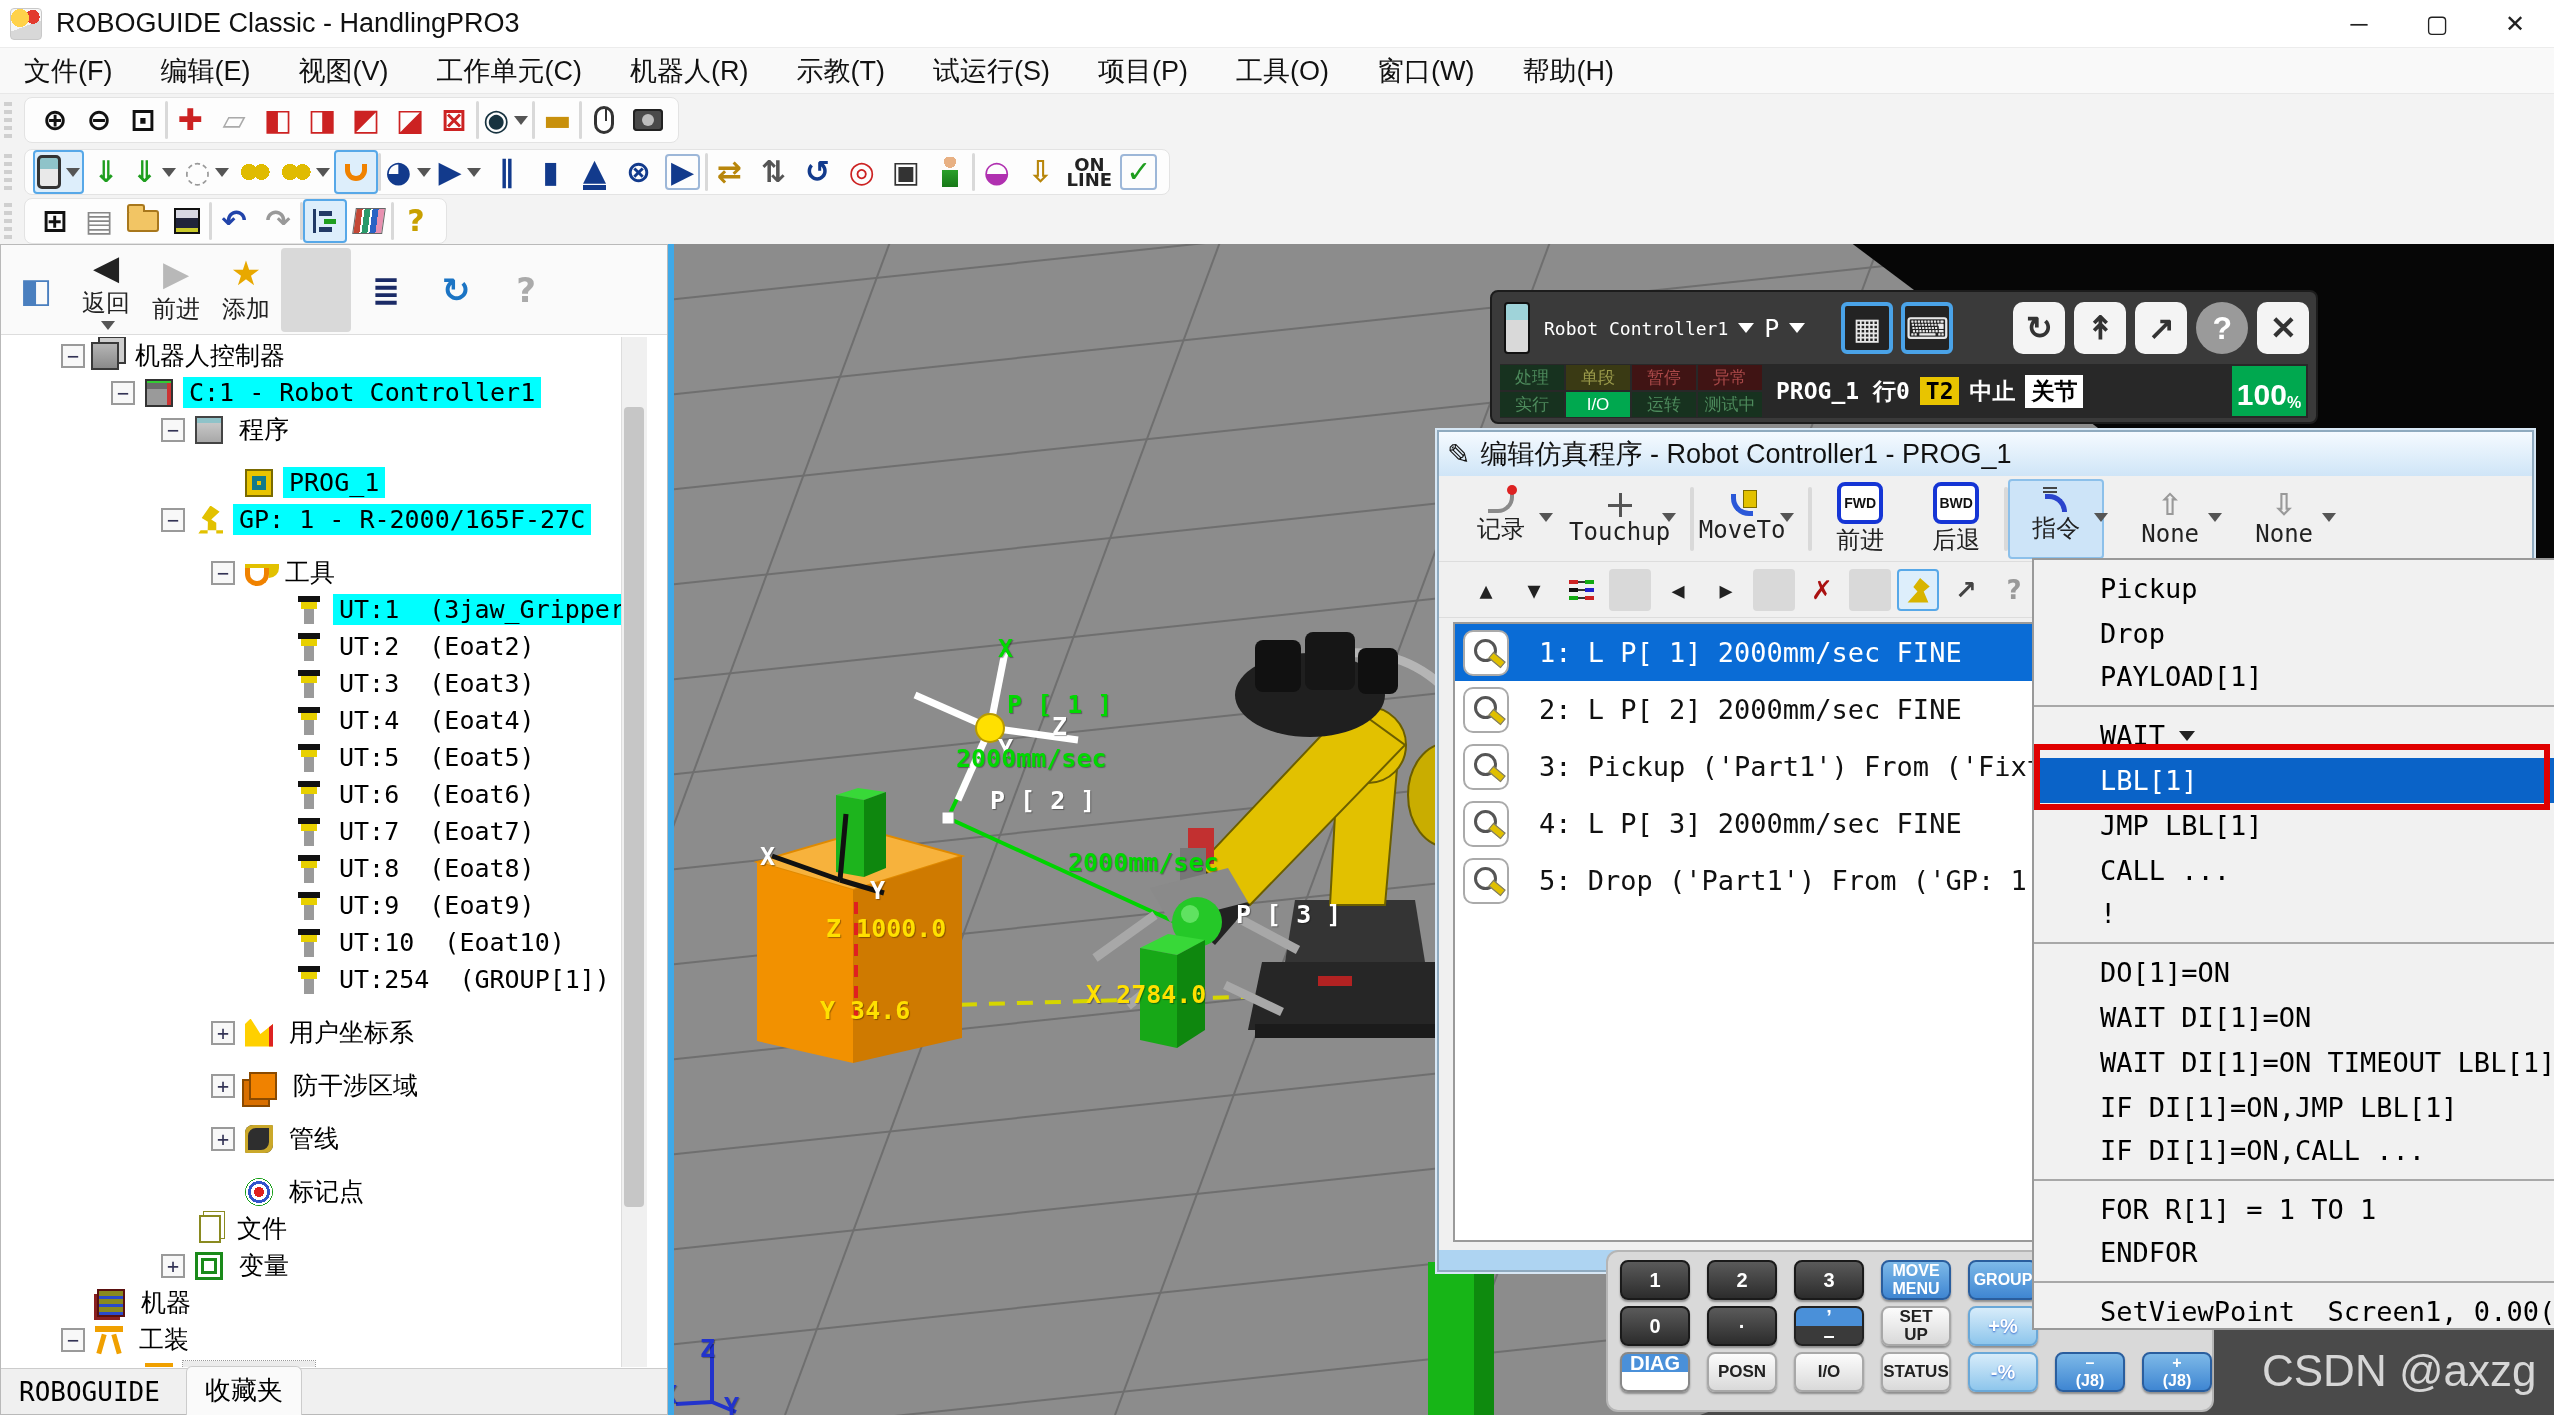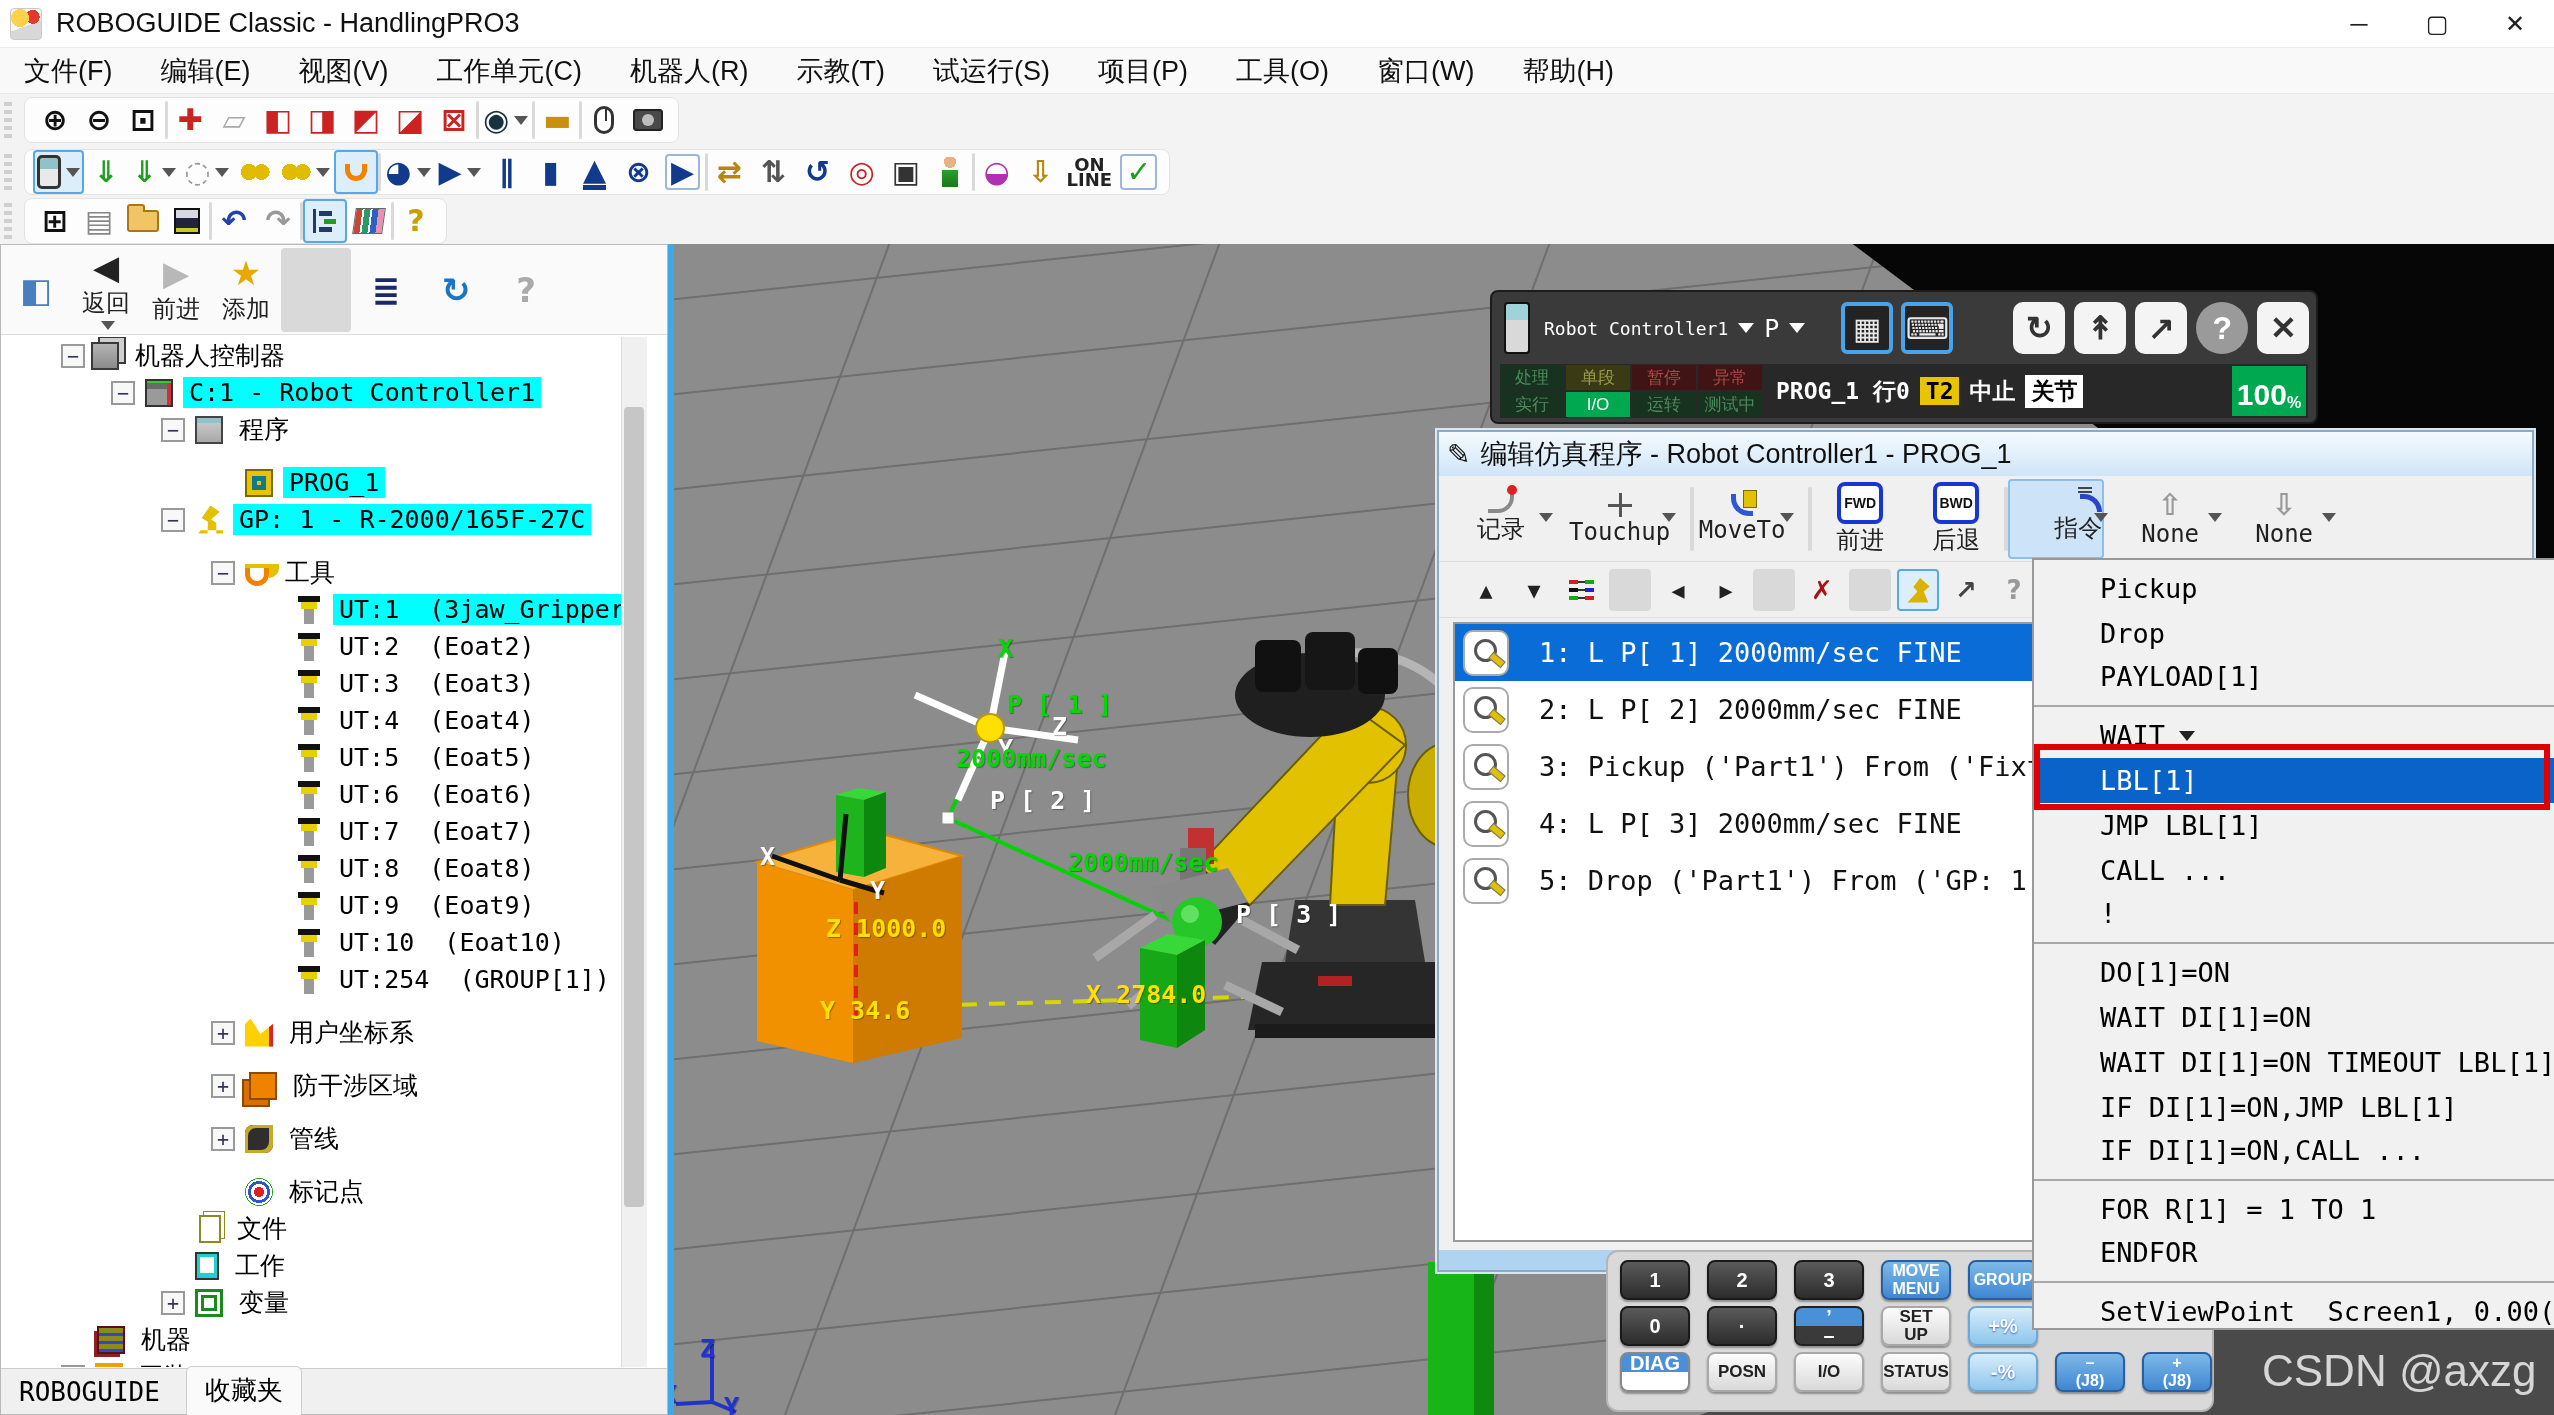--- a/index.html
+++ b/index.html
@@ -203,21 +203,21 @@
   
   #editor { position:absolute; left:1437px; top:430px; width:1097px; height:842px; background:#f0f0f0;
     border:2px solid #8faabf; z-index:30; box-shadow:0 0 0 2px #d7e7f5; }
   #editor-title { height:44px; background:linear-gradient(#f5faff,#cfe5f7); display:flex; align-items:center;
     font-size:27px; color:#111; }
   #editor-title .eico { font-size:28px; margin:0 10px 0 8px; }
   #editor-tb1 { height:86px; display:flex; align-items:center; border-bottom:1px solid #ddd; padding-left:14px; }
   .e1-btn { display:flex; flex-direction:column; align-items:center; justify-content:center; min-width:96px;
     height:80px; border:2px solid transparent; border-radius:4px; position:relative; }
   .e1-btn .tb-lbl { font-size:24px; font-family:"DejaVu Sans Mono", monospace; }
-  .e1-btn.hl { background:#cde4f8; border-color:#8cc0ea;align-items:flex-end; }
+  .e1-btn.hl { background:#cde4f8; border-color:#8cc0ea; }
   .e1-btn.is-sep { min-width:3px; width:3px; height:64px; background:#d9d9d9; }
   .e1-btn .tb-caret { position:absolute; right:-6px; top:32px; }
   .e1-btn.has-dd { margin-right:18px; }
   .ebox { width:46px; height:42px; background:#fff; border:4px solid #1535d5; border-radius:8px;
     display:flex; align-items:center; justify-content:center; font-size:14px; font-weight:bold; color:#111; }
   #editor-tb2 { height:56px; display:flex; align-items:center; gap:6px; padding-left:26px; border-bottom:1px solid #ddd; }
   #editor-tb2 .tb-btn { min-width:42px; height:42px; }
   #editor-tb2 .tb-ico { font-size:26px; }
   #prog-list { position:absolute; left:14px; top:190px; right:10px; bottom:28px; background:#fff;
     border:2px solid #9a9a9a; overflow:hidden; }
@@ -775,25 +775,20 @@
           <span class="ti" data-ico="target"></span>
           <span class="tlabel">标记点</span>
         </div>
 
         <div class="tree-row" data-lv="2">
           <span class="exp"></span>
           <span class="ti" data-ico="file"></span>
           <span class="tlabel">文件</span>
         </div>
 
-        <div class="tree-row" data-lv="2">
-          <span class="exp"></span>
-          <span class="ti" data-ico="work"></span>
-          <span class="tlabel">工作</span>
-        </div>
 
         <div class="tree-row" data-lv="2">
           <span class="exp">+</span>
           <span class="ti" data-ico="var"></span>
           <span class="tlabel">变量</span>
         </div>
 
         <div class="tree-row" data-lv="0">
           <span class="exp"></span>
           <span class="ti" data-ico="machine"></span>

